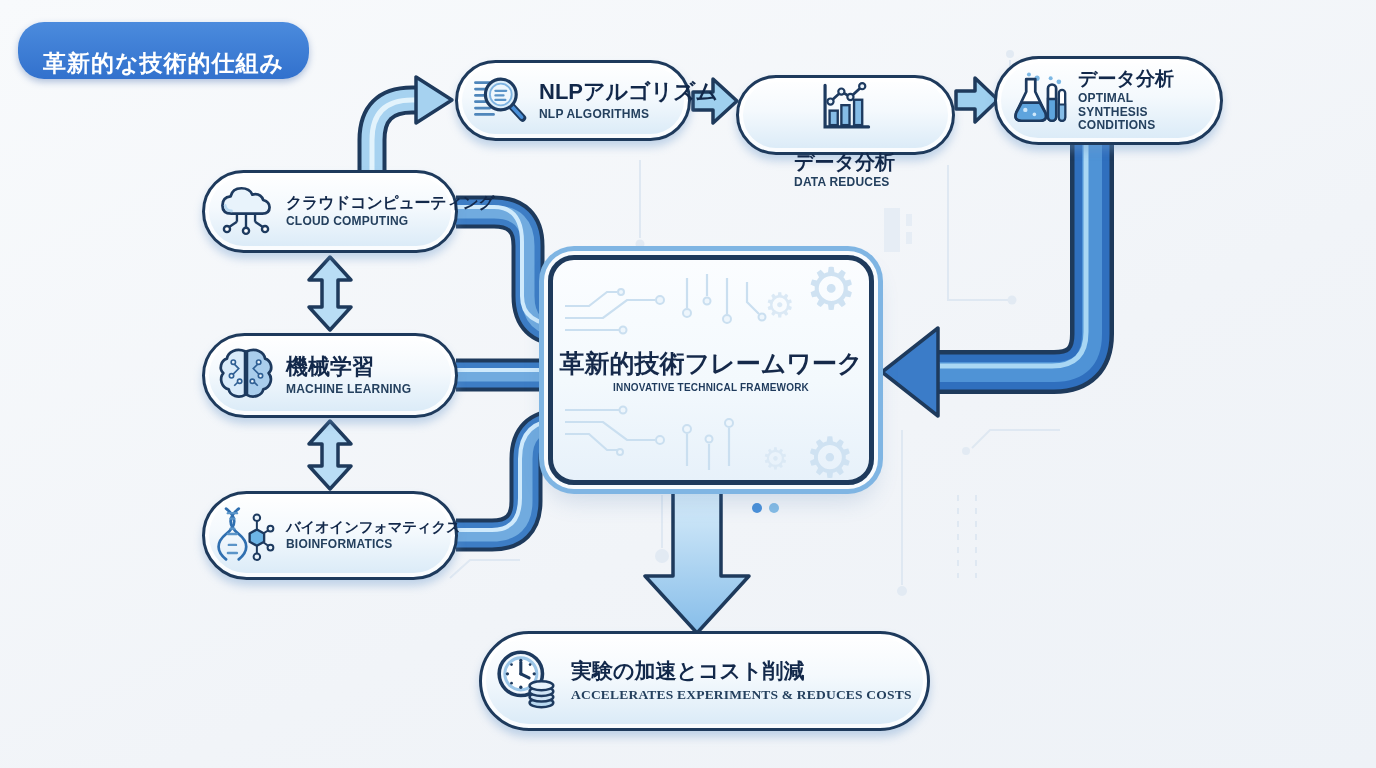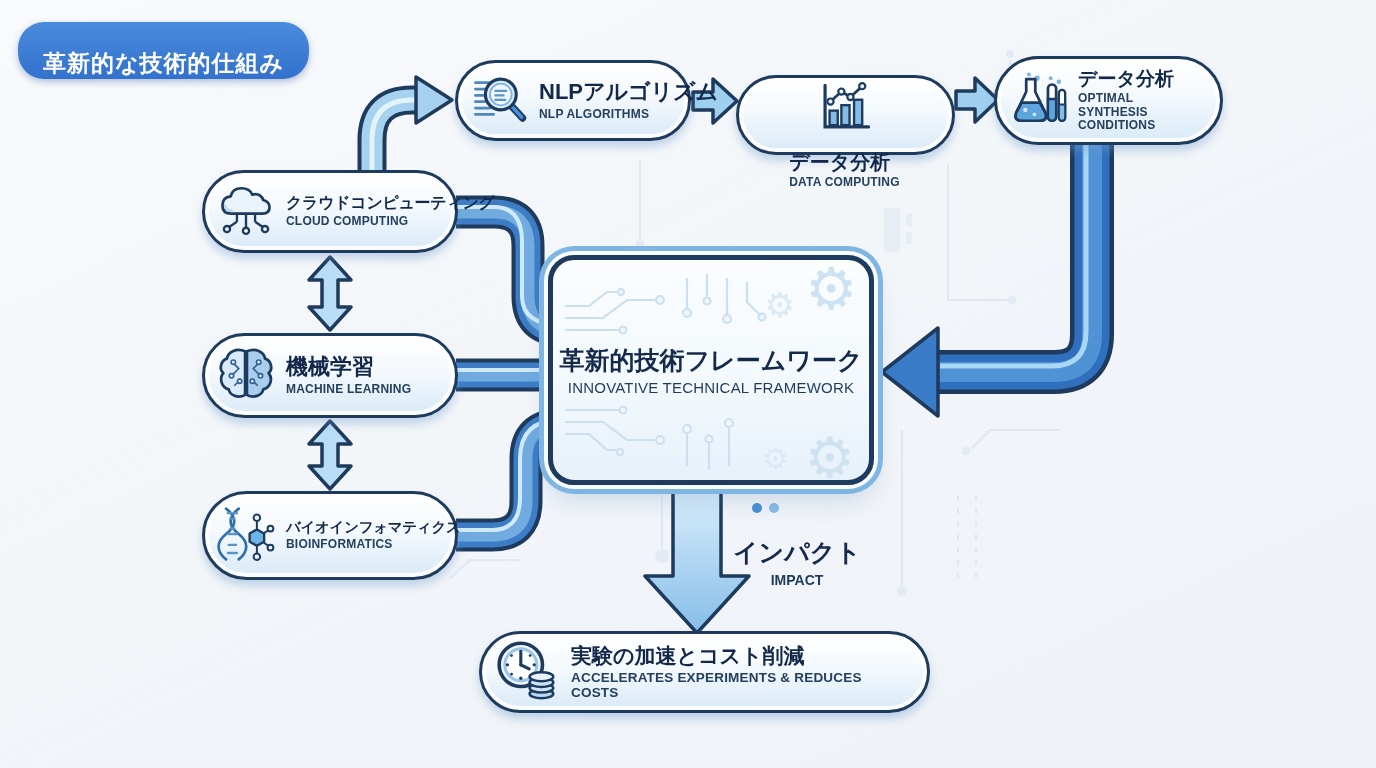--- a/index.html
+++ b/index.html
@@ -44,33 +44,33 @@
   .pill--data  {left:736px;top:75px; width:219px;height:80px;flex-direction:column;}
   .pill--data .pill-title{font-size:20px;}
   .pill--syn   {left:994px;top:56px; width:229px;height:89px;}
   .pill--syn .pill-title{font-size:19px;}
   .pill--cloud {left:202px;top:170px;width:256px;height:83px;}
   .pill--cloud .pill-title{font-size:16px;letter-spacing:-.3px;}
   .pill--ml    {left:202px;top:333px;width:256px;height:85px;}
   .pill--ml .pill-title{font-size:22px;}
   .pill--bio   {left:202px;top:491px;width:256px;height:89px;}
   .pill--bio .pill-title{font-size:14.5px;letter-spacing:-.3px;}
-  .pill--out   {left:479px;top:631px;width:451px;height:82px;z-index:3;}
+  .pill--out   {left:479px;top:631px;width:451px;height:100px;z-index:3;font-family:Liberation Serif, serif;}
   .pill--out .pill-title{font-size:21px;}
   .pill--out .pill-sub{font-size:13.5px;}
   
   .center-box{
     position:absolute;left:548px;top:255px;width:326px;height:230px;z-index:3;
     border:5px solid #1e3a5c;border-radius:26px;box-sizing:border-box;
     background:linear-gradient(180deg,#fbfdff 0%,#f3f9fd 55%,#e7f1fa 100%);
     box-shadow:0 0 0 4px rgba(255,255,255,.95),0 0 0 9px #7fb5e3,0 14px 24px rgba(60,110,170,.22);
     display:flex;flex-direction:column;align-items:center;justify-content:center;overflow:hidden;
   }
   .cb-title{font-size:25px;font-weight:bold;color:#15294a;white-space:nowrap;z-index:2;}
-  .cb-sub{font-size:15px;font-weight:normal;color:#1e3a5c;letter-spacing:.2px;margin-top:2px;z-index:2;}
+  .cb-sub{font-size:10px;font-weight:bold;color:#1e3a5c;letter-spacing:.2px;margin-top:2px;z-index:2;}
   .cb-deco{position:absolute;left:6px;pointer-events:none;}
   .cb-deco--top{top:6px;}
   .cb-deco--bottom{bottom:6px;}
   .gear{position:absolute;color:#cfe2f2;line-height:1;z-index:1;}
   .gear--1{top:0px;right:12px;font-size:58px;}
   .gear--2{top:28px;right:74px;font-size:34px;color:#dbe9f5;}
   .gear--3{bottom:-6px;right:14px;font-size:56px;}
   .gear--4{bottom:6px;right:80px;font-size:30px;color:#dbe9f5;}
   
   .impact{position:absolute;left:712px;top:536px;width:170px;text-align:center;z-index:3;}
@@ -202,21 +202,21 @@
         <g fill="#eaf4fc" stroke="#1d3a5f" stroke-width="2.4">
           <circle cx="16" cy="26" r="3.4"></circle>
             <circle cx="28" cy="15" r="3.4"></circle>
           <circle cx="38" cy="21" r="3.4"></circle>
             <circle cx="51" cy="9" r="3.4"></circle>
         </g>
       </svg>
     </span>
     <span class="pill-text">
       <span class="pill-title">データ分析</span>
-      <span class="pill-sub">DATA COMPUTING</span>
+      <span class="pill-sub">DATA REDUCES</span>
     </span>
   </div>
 
   <div class="pill pill--syn">
     <span class="pill-icon">
       <svg width="58" height="58" viewBox="0 0 64 64">
         <g fill="#7db8e4">
           <circle cx="22" cy="5" r="2.2"></circle>
             <circle cx="31" cy="9" r="2.8"></circle>
             <circle cx="46" cy="9" r="2.2"></circle>
@@ -367,24 +367,20 @@
       </g>
     </svg>
     <span class="gear gear--1">⚙</span>
     <span class="gear gear--2">⚙</span>
     <span class="gear gear--3">⚙</span>
     <span class="gear gear--4">⚙</span>
     <span class="cb-title">革新的技術フレームワーク</span>
     <span class="cb-sub">INNOVATIVE TECHNICAL FRAMEWORK</span>
   </div>
 
-  <div class="impact">
-    <div class="impact-title">インパクト</div>
-    <div class="impact-sub">IMPACT</div>
-  </div>
 
   <div class="pill pill--out">
     <span class="pill-icon">
       <svg width="66" height="66" viewBox="0 0 64 64">
         <circle cx="26" cy="27" r="21" fill="#f2f8fd" stroke="#1d3a5f" stroke-width="3.5"></circle>
         <circle cx="26" cy="27" r="15.5" fill="#ffffff" stroke="#9cc6e8" stroke-width="3"></circle>
         <g fill="#1d3a5f">
           <circle cx="26" cy="14" r="1.6"></circle>
             <circle cx="39" cy="27" r="1.6"></circle>
             <circle cx="26" cy="40" r="1.6"></circle>

